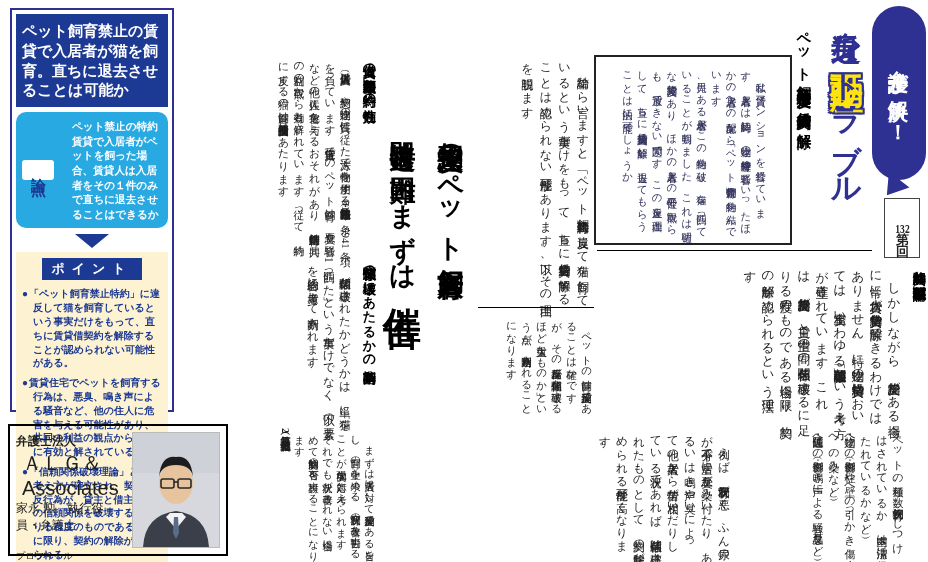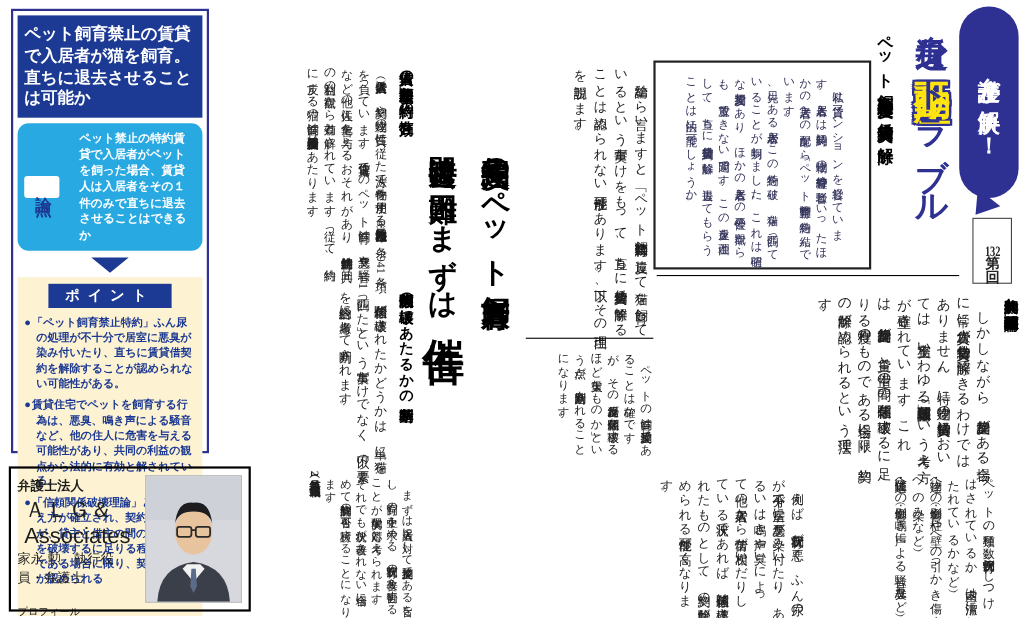--- a/index.html
+++ b/index.html
@@ -66,21 +66,21 @@
     font-size:11px;line-height:16px;}
   .bullets p{margin:0;}
   .example{left:514px;top:428px;width:218px;height:130px;
     font-size:11.5px;line-height:17px;}
   .closing{left:246px;top:428px;width:130px;height:132px;
     font-size:10.2px;line-height:14px;}
   .closing p{margin:0;}
   .pubnote{font-weight:bold;}
 
   
-  .left-panel{left:10px;top:8px;width:180px;height:404px;border:2px solid #2e3192;
+  .left-panel{left:10px;top:8px;width:164px;height:404px;border:2px solid #2e3192;
     box-sizing:border-box;background:#fff;padding:4px;
     display:flex;flex-direction:column;
     font-family:"Liberation Sans","DejaVu Sans",sans-serif;}
   .lp-headline{background:#1c3993;color:#fff;font-weight:bold;font-size:15px;
     line-height:1.32;padding:7px 6px;}
   .lp-ronten{background:#29a9e1;border-radius:10px;margin-top:5px;padding:7px 6px;
     display:flex;gap:18px;align-items:center;}
   .ronten-label{background:#fff;color:#1c3993;font-weight:bold;font-size:15px;
     width:26px;padding:6px 3px;border-radius:3px;text-align:center;
     display:flex;align-items:center;justify-content:center;flex:none;letter-spacing:4px;}
@@ -179,21 +179,21 @@
 
     <div class="lp-ronten">
       <div class="ronten-label v">論点</div>
       <div class="ronten-text">ペット禁止の特約賃貸で入居者がペットを飼った場合、賃貸人は入居者をその１件のみで直ちに退去させることはできるか</div>
     </div>
 
     <div class="lp-arrow"></div>
 
     <div class="lp-points">
       <div class="points-bar">ポイント</div>
-      <div class="point-item">「ペット飼育禁止特約」ふん尿の処理が不十分で居室に悪臭が染み付いたり、直ちに賃貸借契約を解除することが認められない可能性がある。</div>
+      <div class="point-item">「ペット飼育禁止特約」に違反して猫を飼育しているという事実だけをもって、直ちに賃貸借契約を解除することが認められない可能性がある。</div>
       <div class="point-item">賃貸住宅でペットを飼育する行為は、悪臭、鳴き声による騒音など、他の住人に危害を与える可能性があり、共同の利益の観点から法的に有効と解されている。</div>
       <div class="point-item">「信頼関係破壊理論」という考え方が確立され、契約違反行為が、貸主と借主の間の信頼関係を破壊するに足りる程度のものである場合に限り、契約の解除が認められる</div>
     </div>
   </div>
 
   <div class="abs lawyer-box">
     <div class="lawyer-info">
       <div class="firm1">弁護士法人</div>
       <div class="firm2">ＡＬＧ＆Associates</div>
       <div class="lname">家永 勲　執行役員・弁護士</div>

